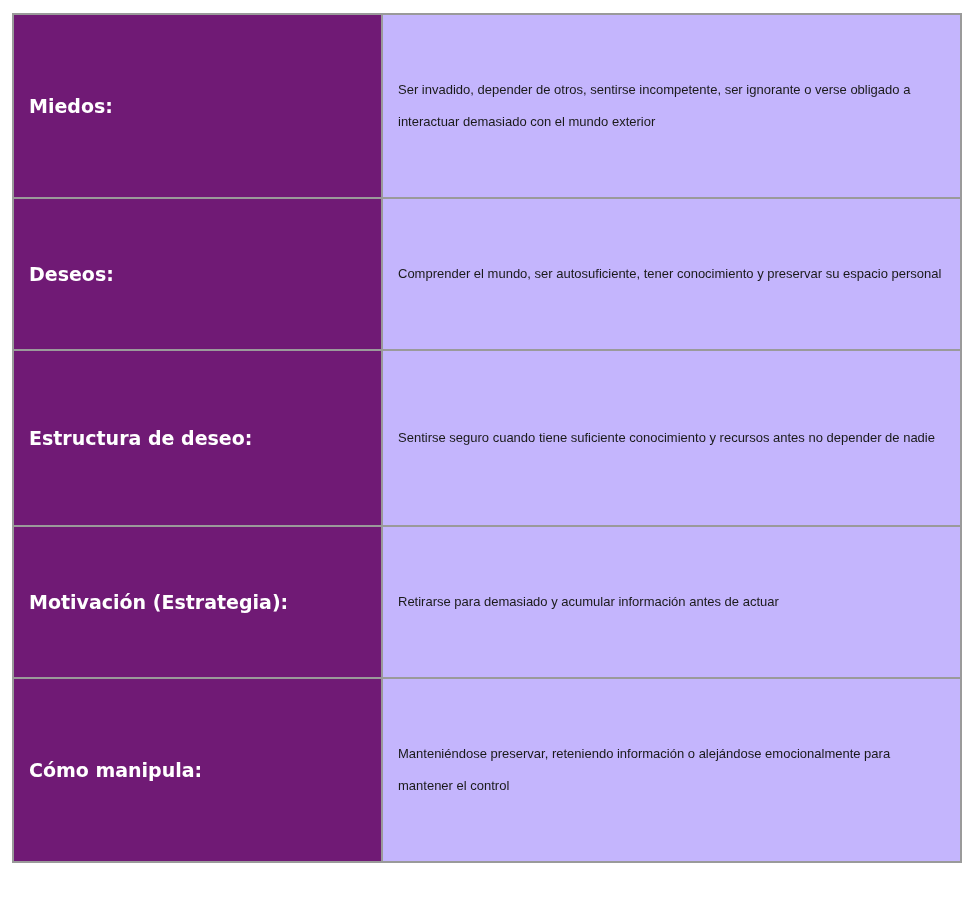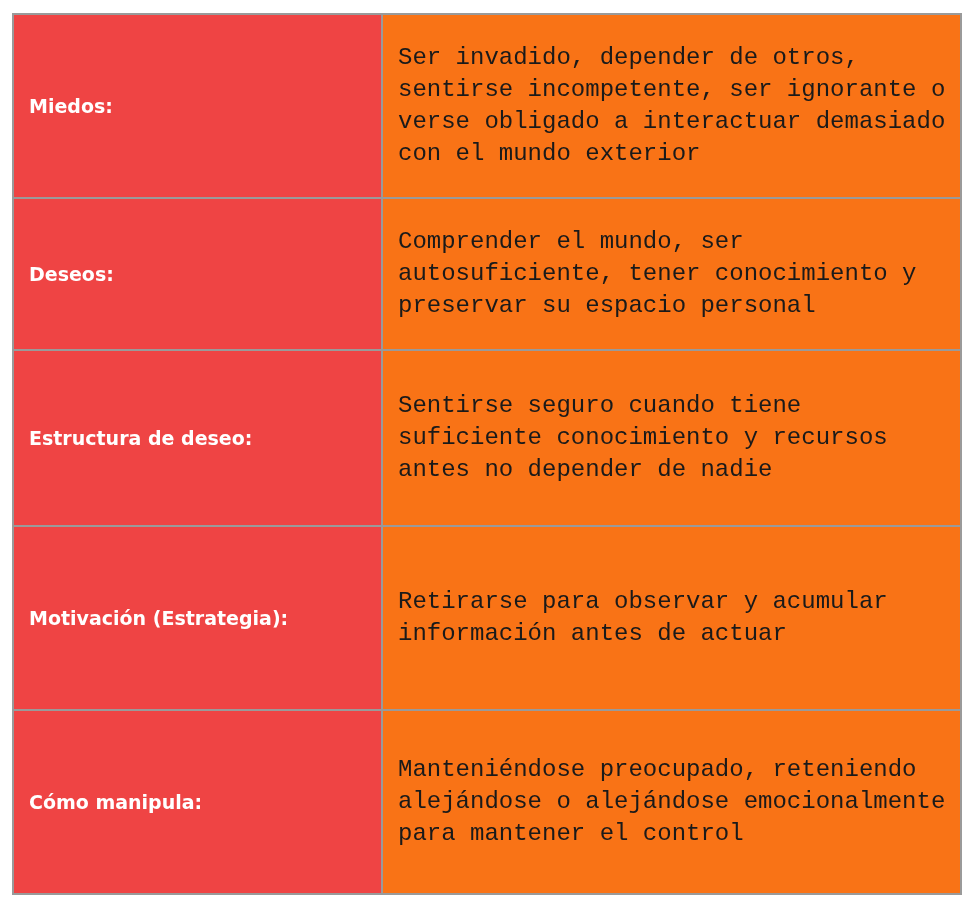--- a/index.html
+++ b/index.html
@@ -21,43 +21,43 @@
       border-collapse: collapse;
       table-layout: fixed;
     }
     .table td {
       border: 2px solid #9a9a9a;
       vertical-align: middle;
       padding: 0;
     }
     .label-cell {
       width: 369px;
-      background: #ef4444;
+      background: #701a75;
       color: #ffffff;
       font-family: "DejaVu Sans", sans-serif;
       font-weight: bold;
       font-size: 19px;
       padding-left: 15px !important;
       box-sizing: border-box;
       margin-left: 20px;
     }
     .value-cell {
-      background: #f97316;
+      background: #c4b5fd;
       color: #1a1a1a;
-      font-family: Liberation Mono, monospace;
-      font-size: 24px;
+      font-family: Liberation Sans, sans-serif;
+      font-size: 13px;
       line-height: 32px;
       padding-left: 15px !important;
       padding-right: 14px !important;
       box-sizing: border-box;
     }
     .r0 { height: 184px; }
     .r1 { height: 152px; }
     .r2 { height: 176px; }
-    .r3 { height: 184px; }
+    .r3 { height: 152px; }
     .r4 { height: 184px; padding-left: 12px; }
   </style>
 </head>
 <body>
 
 <table class="table">
   <tbody>
     <tr class="r0">
       <td class="label-cell">Miedos:</td>
       <td class="value-cell">Ser invadido, depender de otros, sentirse incompetente, ser ignorante o verse obligado a interactuar demasiado con el mundo exterior</td>
@@ -65,20 +65,20 @@
     <tr class="r1">
       <td class="label-cell">Deseos:</td>
       <td class="value-cell">Comprender el mundo, ser autosuficiente, tener conocimiento y preservar su espacio personal</td>
     </tr>
     <tr class="r2">
       <td class="label-cell">Estructura de deseo:</td>
       <td class="value-cell">Sentirse seguro cuando tiene suficiente conocimiento y recursos antes no depender de nadie</td>
     </tr>
     <tr class="r3">
       <td class="label-cell">Motivación (Estrategia):</td>
-      <td class="value-cell">Retirarse para observar y acumular información antes de actuar</td>
+      <td class="value-cell">Retirarse para demasiado y acumular información antes de actuar</td>
     </tr>
     <tr class="r4">
       <td class="label-cell">Cómo manipula:</td>
-      <td class="value-cell">Manteniéndose preocupado, reteniendo alejándose o alejándose emocionalmente para mantener el control</td>
+      <td class="value-cell">Manteniéndose preservar, reteniendo información o alejándose emocionalmente para mantener el control</td>
     </tr>
   </tbody>
 </table>
 
 </body></html>

